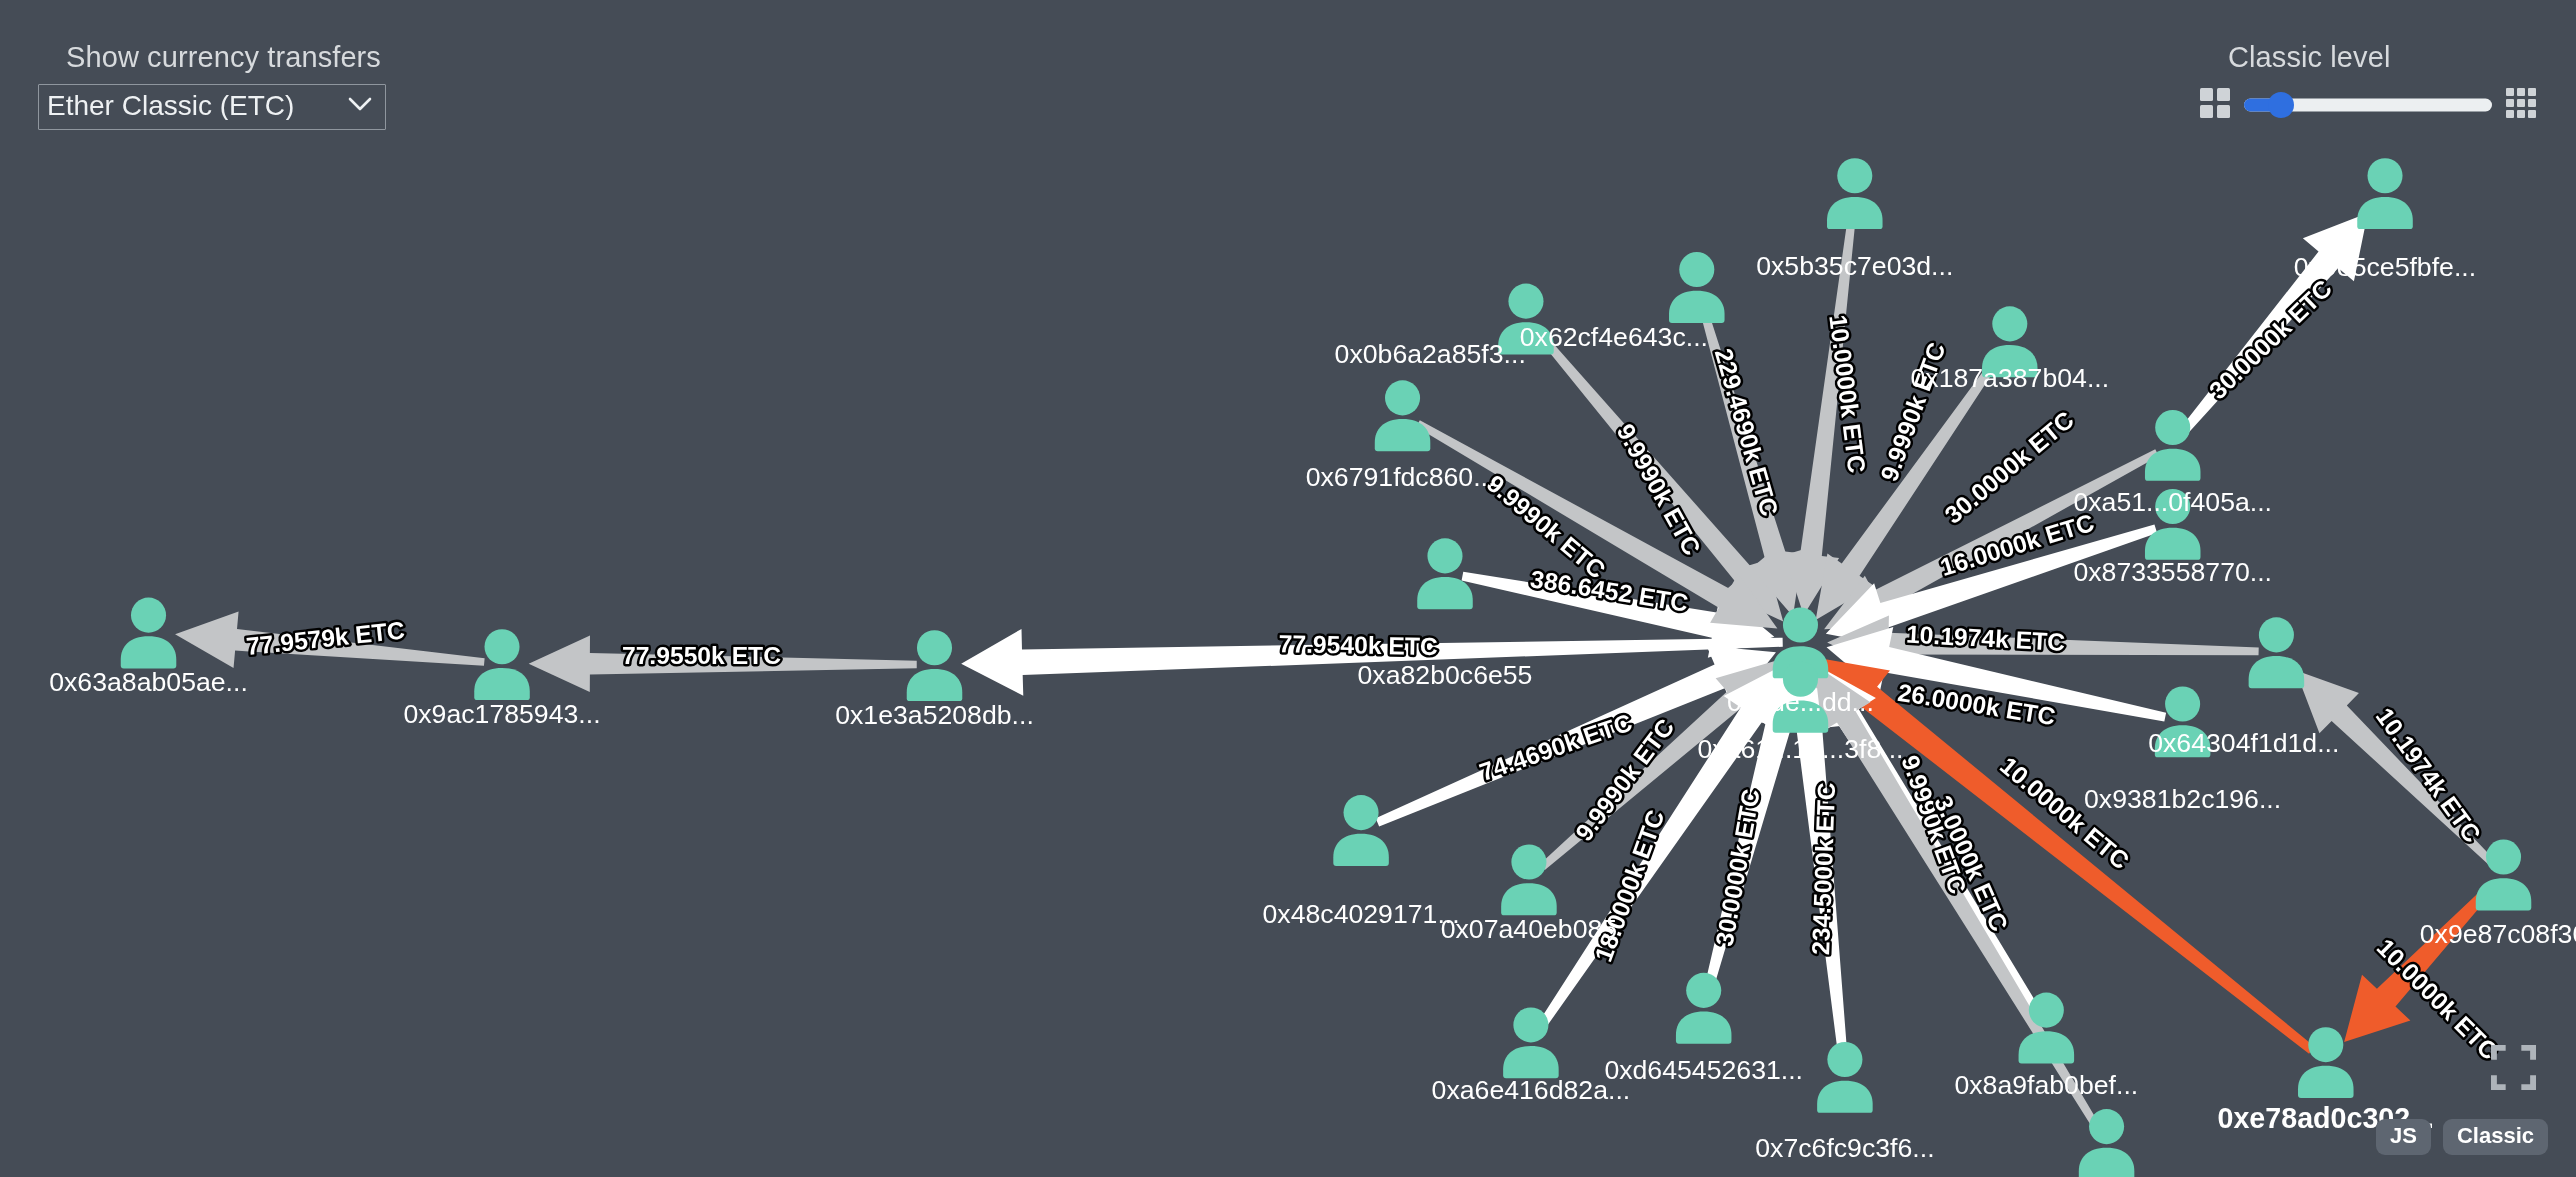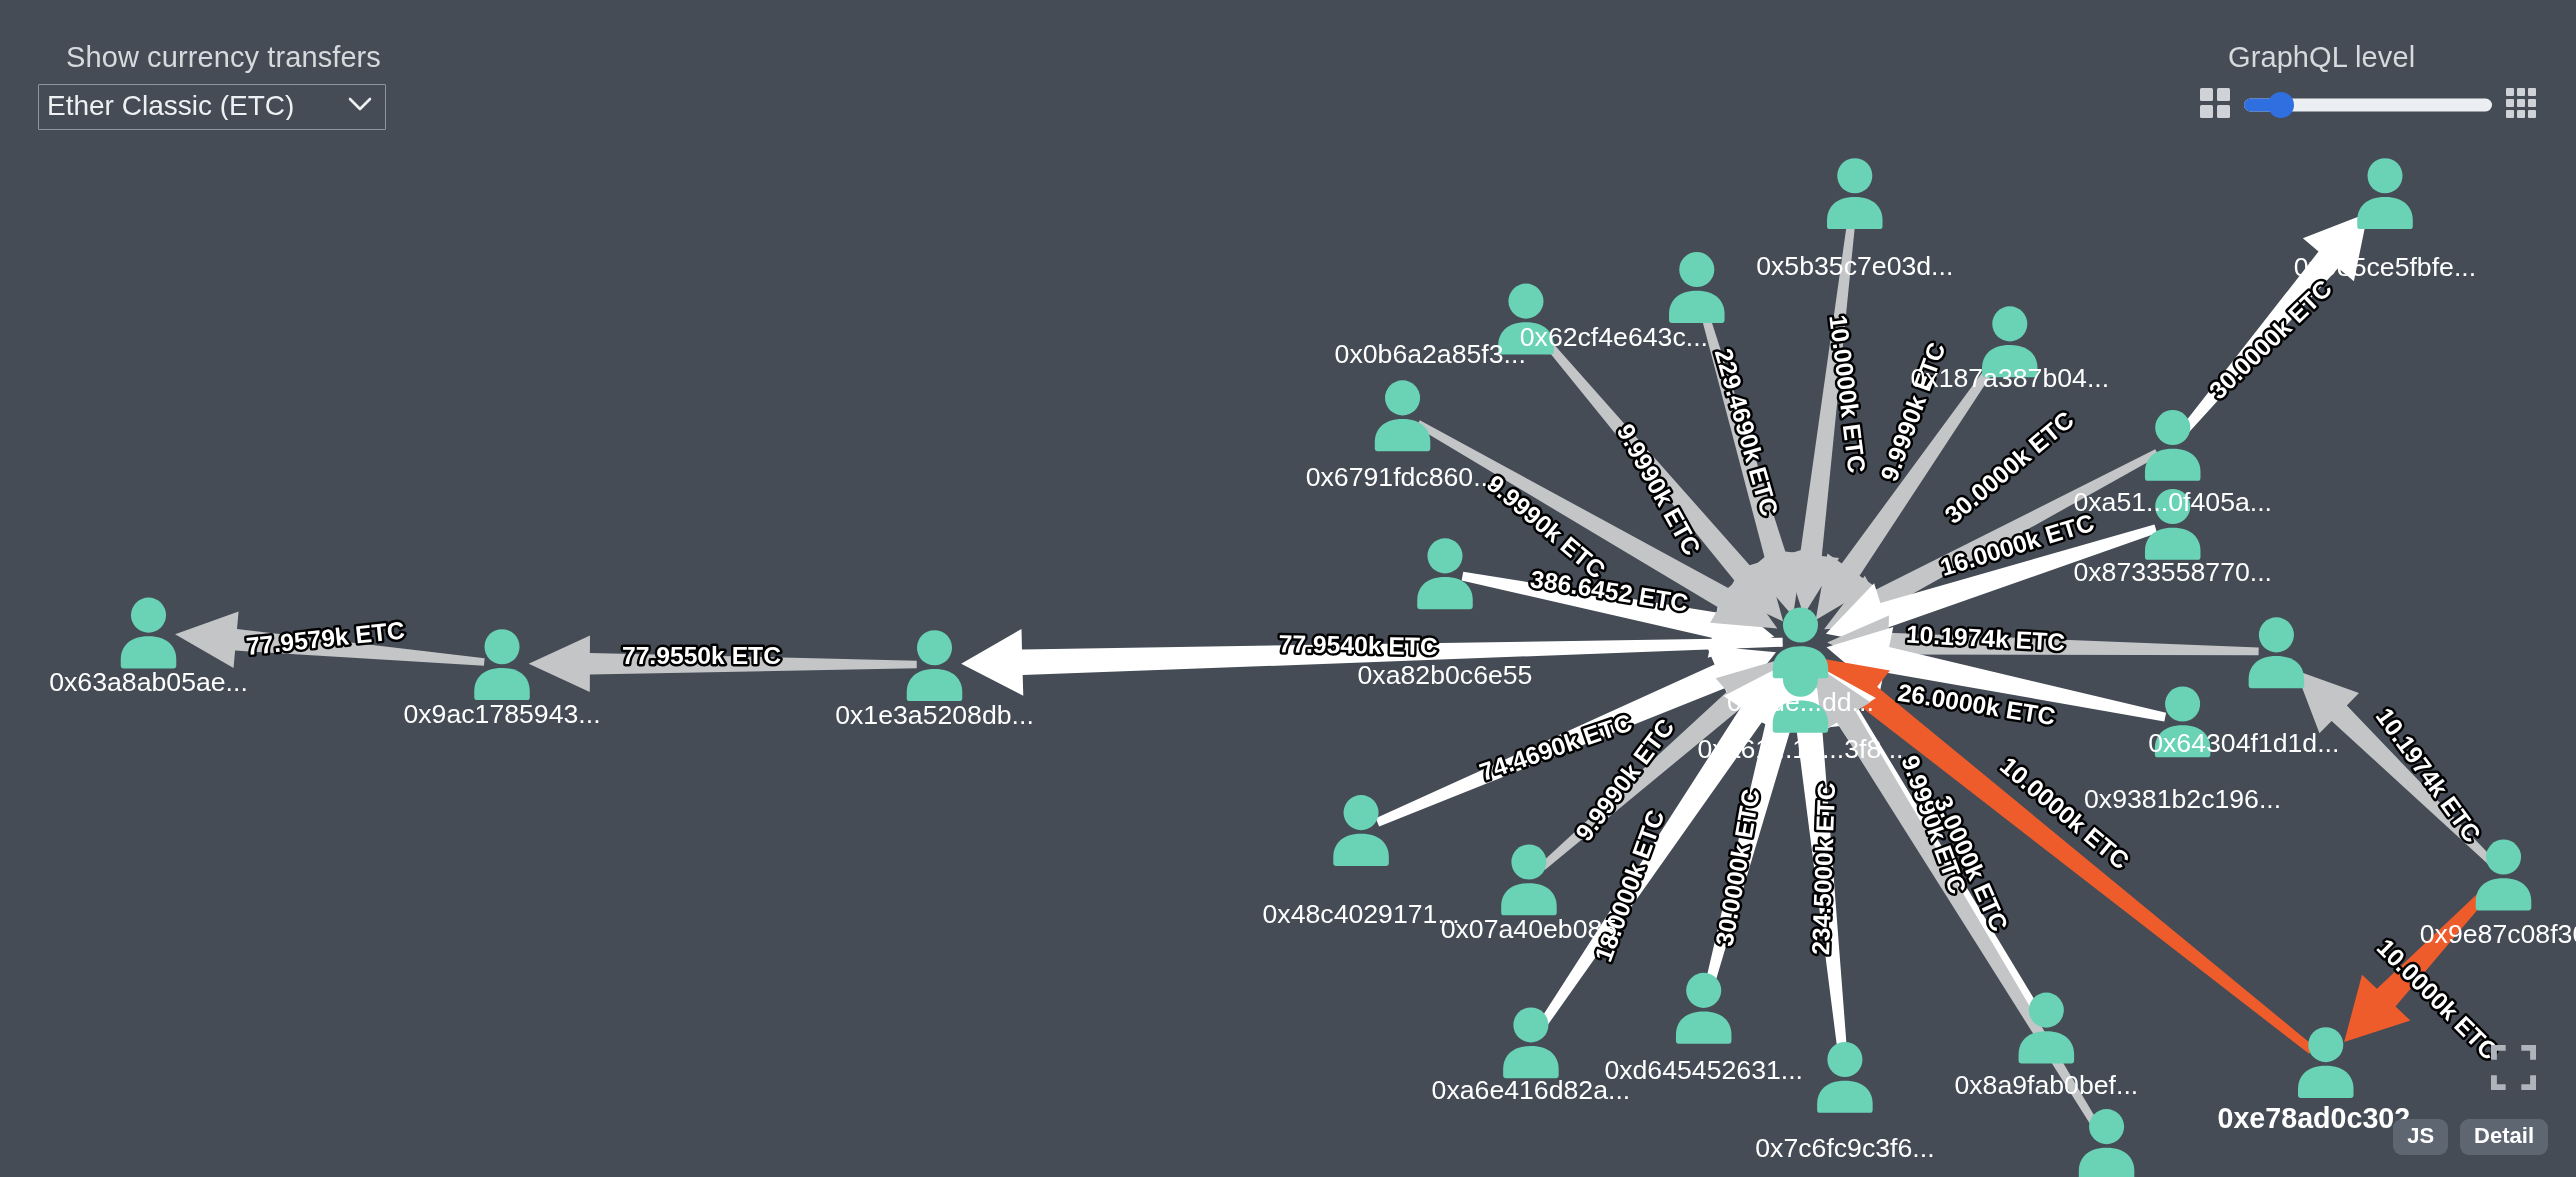--- a/index.html
+++ b/index.html
@@ -275,21 +275,21 @@
       <select class="currency" id="currency-select"><option value="Ether Classic (ETC)">Ether Classic (ETC)</option></select>
       <span class="sel-chevron">
         <svg width="24" height="16" viewBox="0 0 24 16" aria-hidden="true">
           <path d="M2 3 L12 13 L22 3" fill="none" stroke="currentColor" stroke-width="2.6" stroke-linecap="round" stroke-linejoin="round"></path>
         </svg>
       </span>
     </div>
   </div>
 
   <div class="ctl-right">
-    <div class="ctl-label">GraphQL level</div>
+    <div class="ctl-label">Classic level</div>
     <div class="slider-row">
       <span class="grid-ico">
         <svg width="30" height="30" viewBox="0 0 30 30">
           <rect x="0" y="0" width="13" height="13" rx="1.5" fill="#cfd3d7"></rect>
           <rect x="17" y="0" width="13" height="13" rx="1.5" fill="#cfd3d7"></rect>
           <rect x="0" y="17" width="13" height="13" rx="1.5" fill="#cfd3d7"></rect>
           <rect x="17" y="17" width="13" height="13" rx="1.5" fill="#cfd3d7"></rect>
         </svg>
       </span>
       <span class="slider-track-wrap">
@@ -319,17 +319,17 @@
         <path d="M3 15 L3 3 L15 3"></path>
         <path d="M31 3 L43 3 L43 15"></path>
         <path d="M43 31 L43 43 L31 43"></path>
         <path d="M15 43 L3 43 L3 31"></path>
       </g>
     </svg>
   </div>
 
   <div class="badges">
     <span class="badge">JS</span>
-    <span class="badge">Detail</span>
+    <span class="badge">Classic</span>
   </div>
 
 </div>
 
 
 </body></html>

